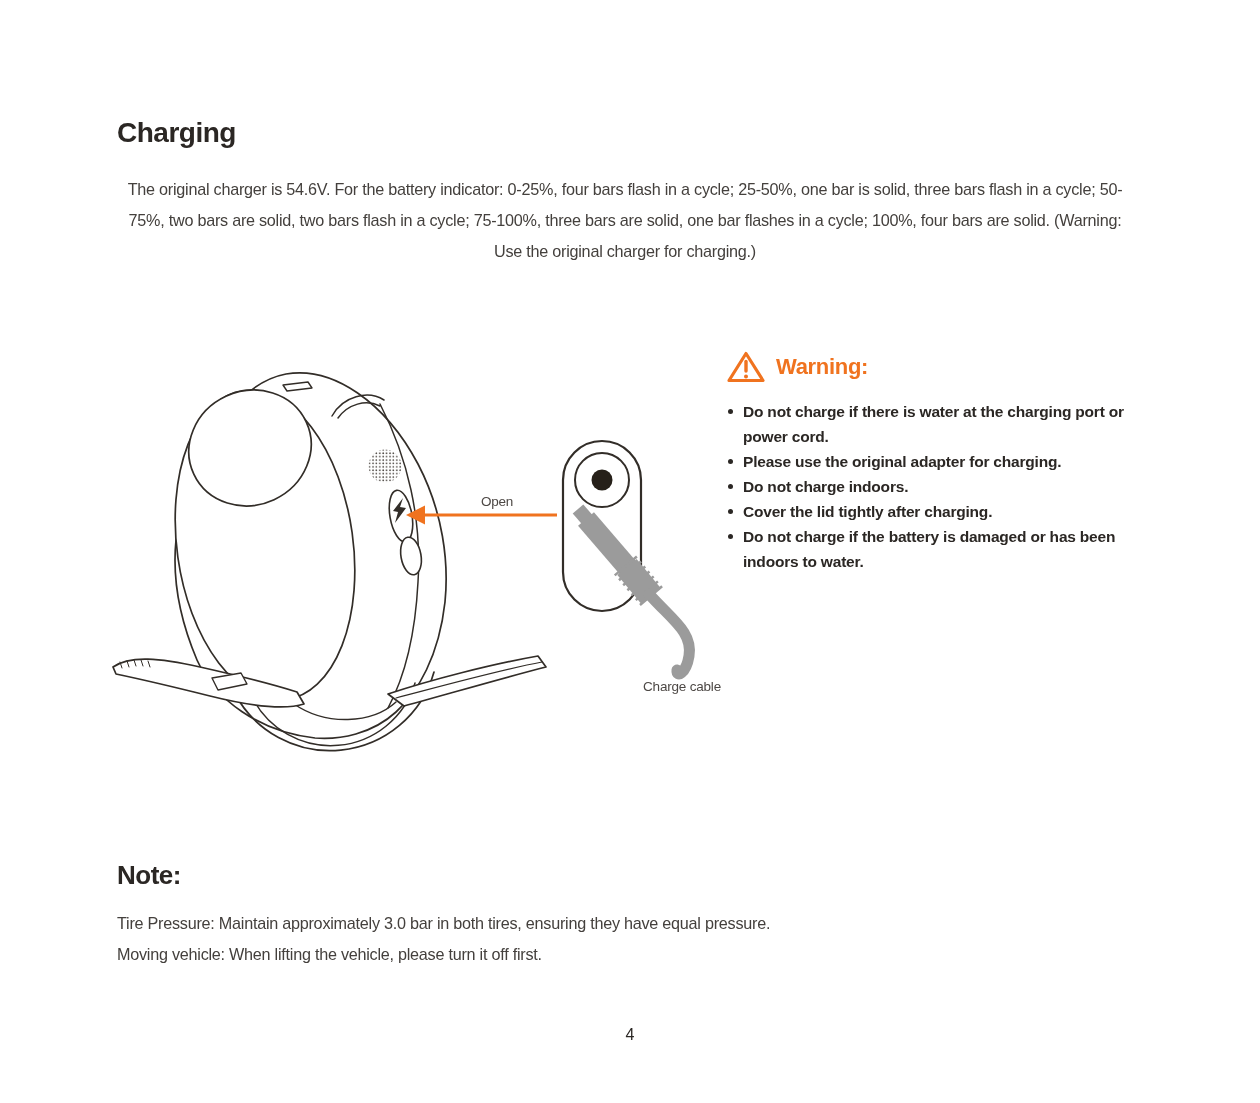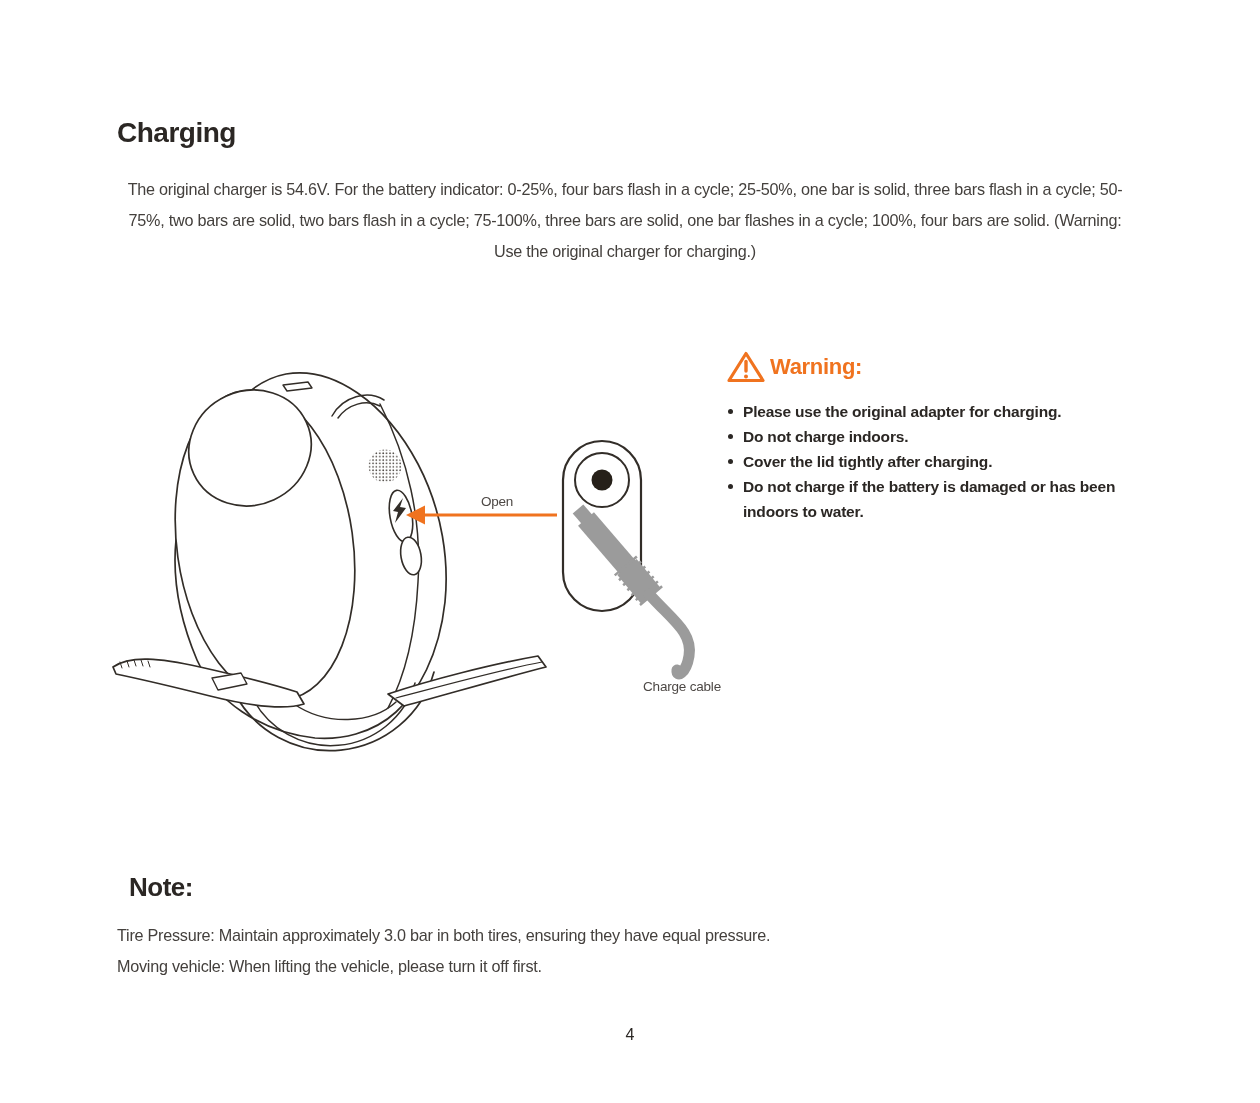--- a/index.html
+++ b/index.html
@@ -36,21 +36,21 @@
     position:absolute;left:100px;top:340px;
   }
   .illustration text{
     font-family:"Liberation Sans",sans-serif;
     font-size:13.5px;fill:var(--text-label);letter-spacing:-0.2px;
   }
   .warning{
     position:absolute;left:726px;top:350px;width:412px;
   }
   .warning-header{
-    display:flex;align-items:center;gap:4px;height:34px;text-align:center;
+    display:flex;align-items:center;gap:10px;height:34px;text-align:center;
   }
   .warning-title{
     font-size:22px;font-weight:bold;color:var(--accent-orange);
     letter-spacing:-0.3px;
   }
   .warning-list{
     margin:15px 0 0 0;padding:0;list-style:none;
   }
   .warning-list li{
     position:relative;
@@ -62,21 +62,21 @@
   .warning-list li::before{
     content:"";
     position:absolute;left:2px;top:10px;
     width:5px;height:5px;border-radius:50%;
     background:var(--text-dark);
   }
   .note{
     position:absolute;left:117px;top:862px;
   }
   .note-title{
-    margin:12px;
+    margin:0;
     font-size:26px;font-weight:bold;color:var(--text-dark);
     letter-spacing:-0.5px;line-height:1;
   }
   .note-lines{margin-top:20px;}
   .note-lines p{
     margin:0;
     font-size:16.2px;line-height:31px;letter-spacing:-0.25px;
     color:var(--text-body);
   }
   .page-number{
@@ -168,20 +168,21 @@
   <section class="warning">
     <div class="warning-header">
       <svg width="40" height="34" viewBox="0 0 40 34">
         <path d="M 20,3.5 L 37,30.5 L 3,30.5 Z" fill="none" stroke="#F0731F" stroke-width="3.2" stroke-linejoin="round"></path>
         <line x1="20" y1="11.5" x2="20" y2="21" stroke="#F0731F" stroke-width="3.4" stroke-linecap="round"></line>
         <circle cx="20" cy="26.5" r="2" fill="#F0731F"></circle>
       </svg>
       <span class="warning-title">Warning:</span>
     </div>
     <ul class="warning-list">
+      <li>Do not charge if there is water at the charging port or power cord.</li>
       <li>Please use the original adapter for charging.</li>
       <li>Do not charge indoors.</li>
       <li>Cover the lid tightly after charging.</li>
       <li>Do not charge if the battery is damaged or has been indoors to water.</li>
     </ul>
   </section>
 
   <section class="note">
     <h2 class="note-title">Note:</h2>
     <div class="note-lines">

